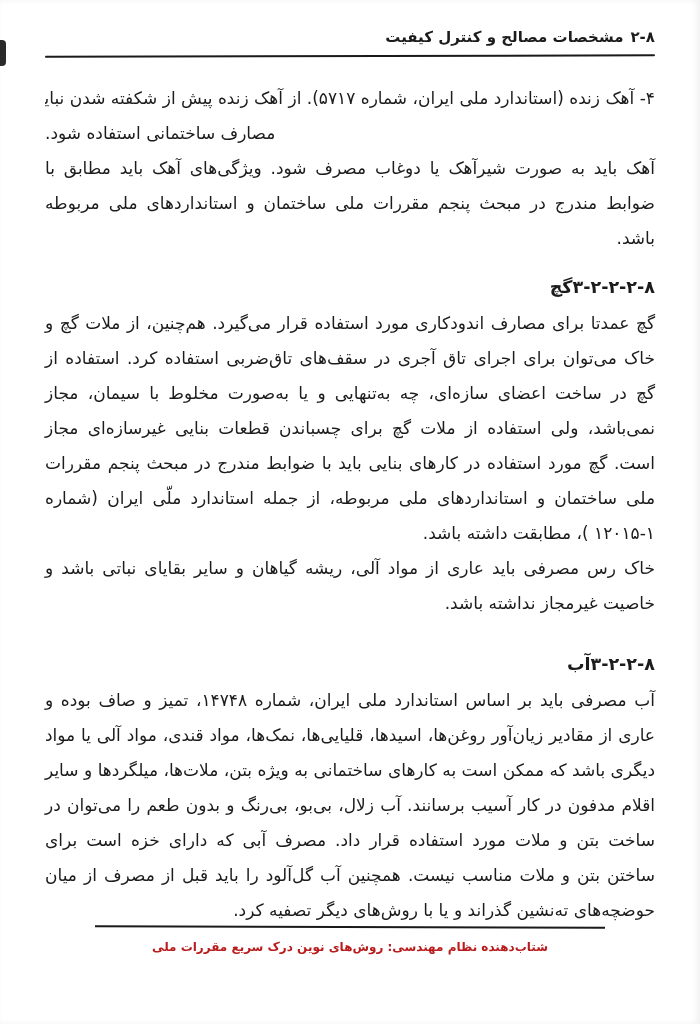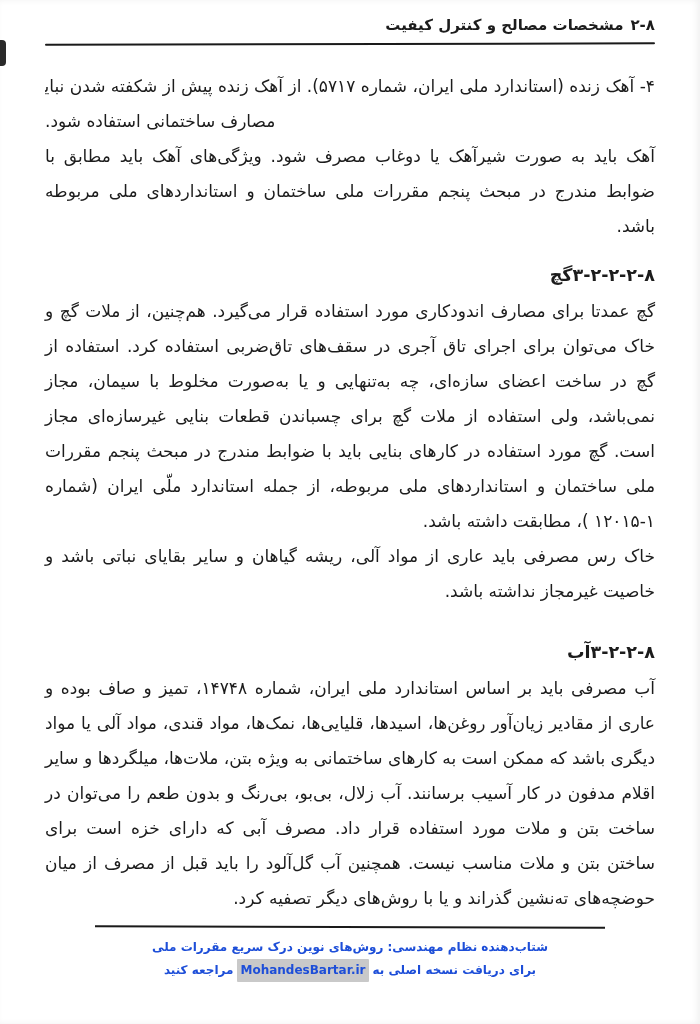--- a/index.html
+++ b/index.html
@@ -7,21 +7,21 @@
     width:700px;height:1024px;
     background:#ffffff;
     font-family:"DejaVu Sans", sans-serif;
     color:#1c1c1c;
     position:relative;
     overflow:hidden;
     direction:rtl;
   }
   .page{
     position:absolute;inset:0;
-    padding:0 45px;
+    padding:12px 45px;
     box-sizing:border-box;
     box-shadow:inset -3px 0 6px rgba(0,0,0,0.06);
   }
   .scan-mark{
     position:absolute;left:0;top:40px;width:6px;height:26px;
     background:#2a2a2a;border-radius:0 4px 4px 0;filter:blur(0.6px);
   }
   .header{
     padding-top:12px;
     text-align:right;
@@ -77,21 +77,21 @@
     width:510px;
     margin:0 auto 8px auto;
     height:1.5px;
     background:#1a1a1a;
     transform:rotate(0.15deg);
   }
   .f-line{
     font-size:12px;
     font-weight:bold;
     line-height:23px;
-    color:#1d4ed8;
+    color:#b91c1c;
   }
   .f-gap{display:inline-block;width:34px;}
   .site{
     background:#c9c9c9;
     direction:ltr;
     display:inline-block;
     padding:0 3px;
     margin:0 4px;
     border-radius:1px;
   }
@@ -121,18 +121,15 @@
   <p class="para">خاک رس مصرفی باید عاری از مواد آلی، ریشه گیاهان و سایر بقایای نباتی باشد و خاصیت غیرمجاز نداشته باشد.</p>
 
   <h2 class="mt-xl">
     <bdo dir="rtl" class="sec-num">۸-۲-۲-۳</bdo><span>آب</span>
   </h2>
   <p class="para">آب مصرفی باید بر اساس استاندارد ملی ایران، شماره ۱۴۷۴۸، تمیز و صاف بوده و عاری از مقادیر زیان‌آور روغن‌ها، اسیدها، قلیایی‌ها، نمک‌ها، مواد قندی، مواد آلی یا مواد دیگری باشد که ممکن است به کارهای ساختمانی به ویژه بتن، ملات‌ها، میلگردها و سایر اقلام مدفون در کار آسیب برسانند. آب زلال، بی‌بو، بی‌رنگ و بدون طعم را می‌توان در ساخت بتن و ملات مورد استفاده قرار داد. مصرف آبی که دارای خزه است برای ساختن بتن و ملات مناسب نیست. همچنین آب گل‌آلود را باید قبل از مصرف از میان حوضچه‌های ته‌نشین گذراند و یا با روش‌های دیگر تصفیه کرد.</p>
 
   <div class="footer">
     <div class="footer-rule"></div>
     <div class="f-line">شتاب‌دهنده نظام مهندسی: روش‌های نوین درک سریع مقررات ملی</div>
-    <div class="f-line">
-      <span>برای دریافت نسخه اصلی به</span><span class="site">MohandesBartar.ir</span><span>مراجعه کنید</span>
-    </div>
   </div>
 
 </div>
 
 </body></html>

